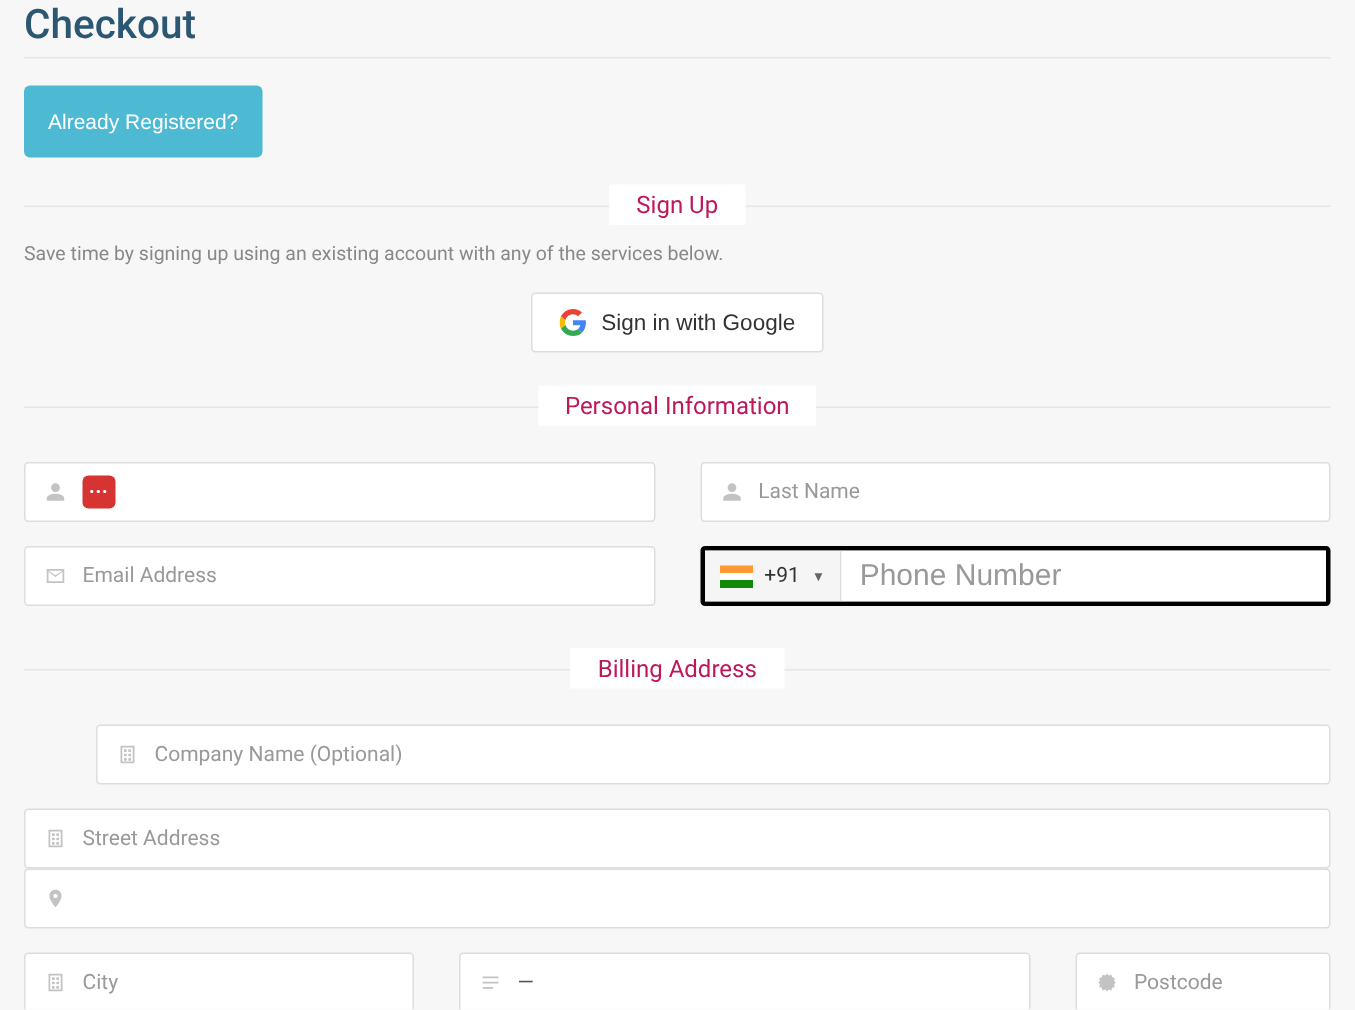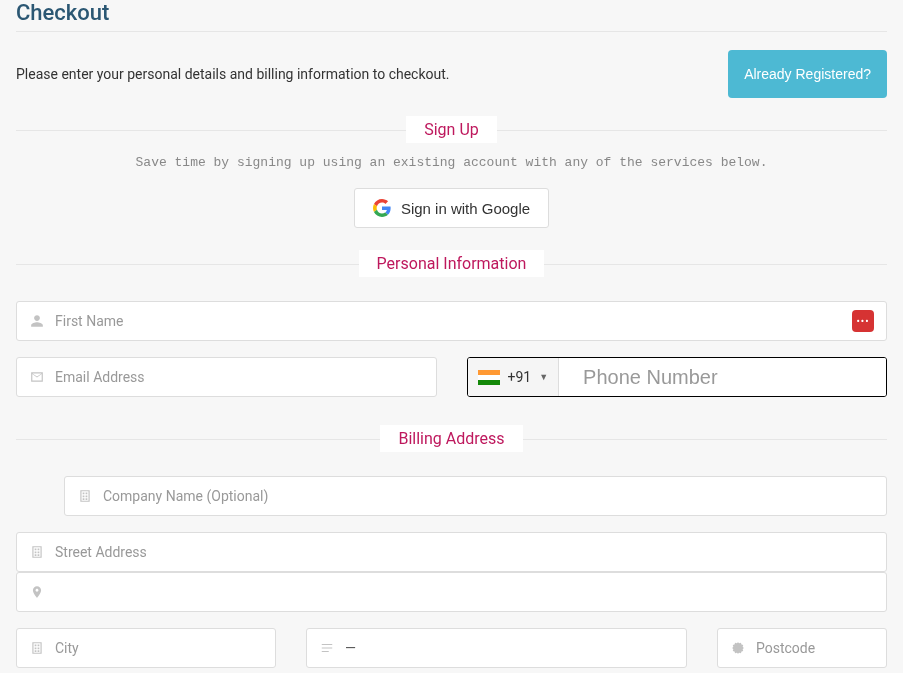--- a/index.html
+++ b/index.html
@@ -6,21 +6,21 @@
 body {
   font-family: -apple-system, BlinkMacSystemFont, "Segoe UI", Roboto, Helvetica, Arial, sans-serif;
   background: #f7f7f7;
   color: #4a4a4a;
   width: 903px;
   height: 673px;
   overflow: hidden;
   padding: 0 16px;
 }
 .page-title {
-  font-size: 22px;
+  font-size: 27px;
   font-weight: 500;
   color: #2b5773;
   margin-top: 0px;
   margin-bottom: 6px;
 }
 .divider-plain {
   border: none;
   border-top: 1px solid #e6e6e6;
   margin: 0;
 }
@@ -59,25 +59,23 @@
 .section-sep .label {
   position: relative;
   background: #fff;
   display: inline-block;
   padding: 4px 18px;
   color: #be185d;
   font-size: 16px;
   z-index: 1;
 }
 .help-text {
-  text-align: center;
   font-size: 13px;
   color: #888;
   margin: 12px 0 18px 0;
-  font-family: Liberation Mono, monospace;
 }
 .center-row {
   display: flex;
   justify-content: center;
   margin-bottom: 22px;
 }
 .google-btn {
   display: inline-flex;
   align-items: center;
   gap: 10px;
@@ -136,25 +134,24 @@
   align-items: center;
   justify-content: center;
   color: #fff;
   font-size: 10px;
   letter-spacing: 1px;
   flex-shrink: 0;
 }
 .phone-field {
   display: flex;
   background: #fff;
-  border: 1px solid #000000;
+  border: 3px solid #000000;
   border-radius: 3px;
   height: 40px;
   overflow: hidden;
-  gap: 12px;
 }
 .phone-prefix {
   display: flex;
   align-items: center;
   gap: 8px;
   padding: 0 10px;
   background: #f5f5f5;
   border-right: 1px solid #ddd;
 }
 .flag {
@@ -182,21 +179,20 @@
 .row3 .col3 { width: 170px; }
 svg { display: block; }
 </style>
 </head>
 <body>
 
 <h1 class="page-title">Checkout</h1>
 <hr class="divider-plain">
 
 <div class="subtitle-row">
-  <div class="subtitle">Please enter your personal details and billing information to checkout.</div>
   <button class="btn-teal">Already Registered?</button>
 </div>
 
 <div class="section-sep">
   <span class="label">Sign Up</span>
 </div>
 
 <div class="help-text">Save time by signing up using an existing account with any of the services below.</div>
 
 <div class="center-row">
@@ -220,22 +216,31 @@
 <div class="billing-space"></div>
 
 <div class="row">
   <div class="col">
     <div class="field">
       <span class="lead-icon">
         <svg width="14" height="14" viewBox="0 0 24 24" fill="currentColor">
             <path d="M12 12c2.7 0 5-2.3 5-5s-2.3-5-5-5-5 2.3-5 5 2.3 5 5 5zm0 2c-3.3 0-10 1.7-10 5v3h20v-3c0-3.3-6.7-5-10-5z"></path>
           </svg>
       </span>
-      <input type="text" placeholder="First Name" style="">
       <span class="suffix-badge">•••</span>
+    </div>
+  </div>
+  <div class="col">
+    <div class="field">
+      <span class="lead-icon">
+        <svg width="14" height="14" viewBox="0 0 24 24" fill="currentColor">
+            <path d="M12 12c2.7 0 5-2.3 5-5s-2.3-5-5-5-5 2.3-5 5 2.3 5 5 5zm0 2c-3.3 0-10 1.7-10 5v3h20v-3c0-3.3-6.7-5-10-5z"></path>
+          </svg>
+      </span>
+      <input type="text" placeholder="Last Name" style="">
     </div>
   </div>
 </div>
 
 <div class="row">
   <div class="col">
     <div class="field">
       <span class="lead-icon">
         <svg width="14" height="14" viewBox="0 0 24 24" fill="currentColor">
             <path d="M2 4h20v16H2V4zm10 9L4 7v11h16V7l-8 6zm0-2l8-5H4l8 5z"></path>

